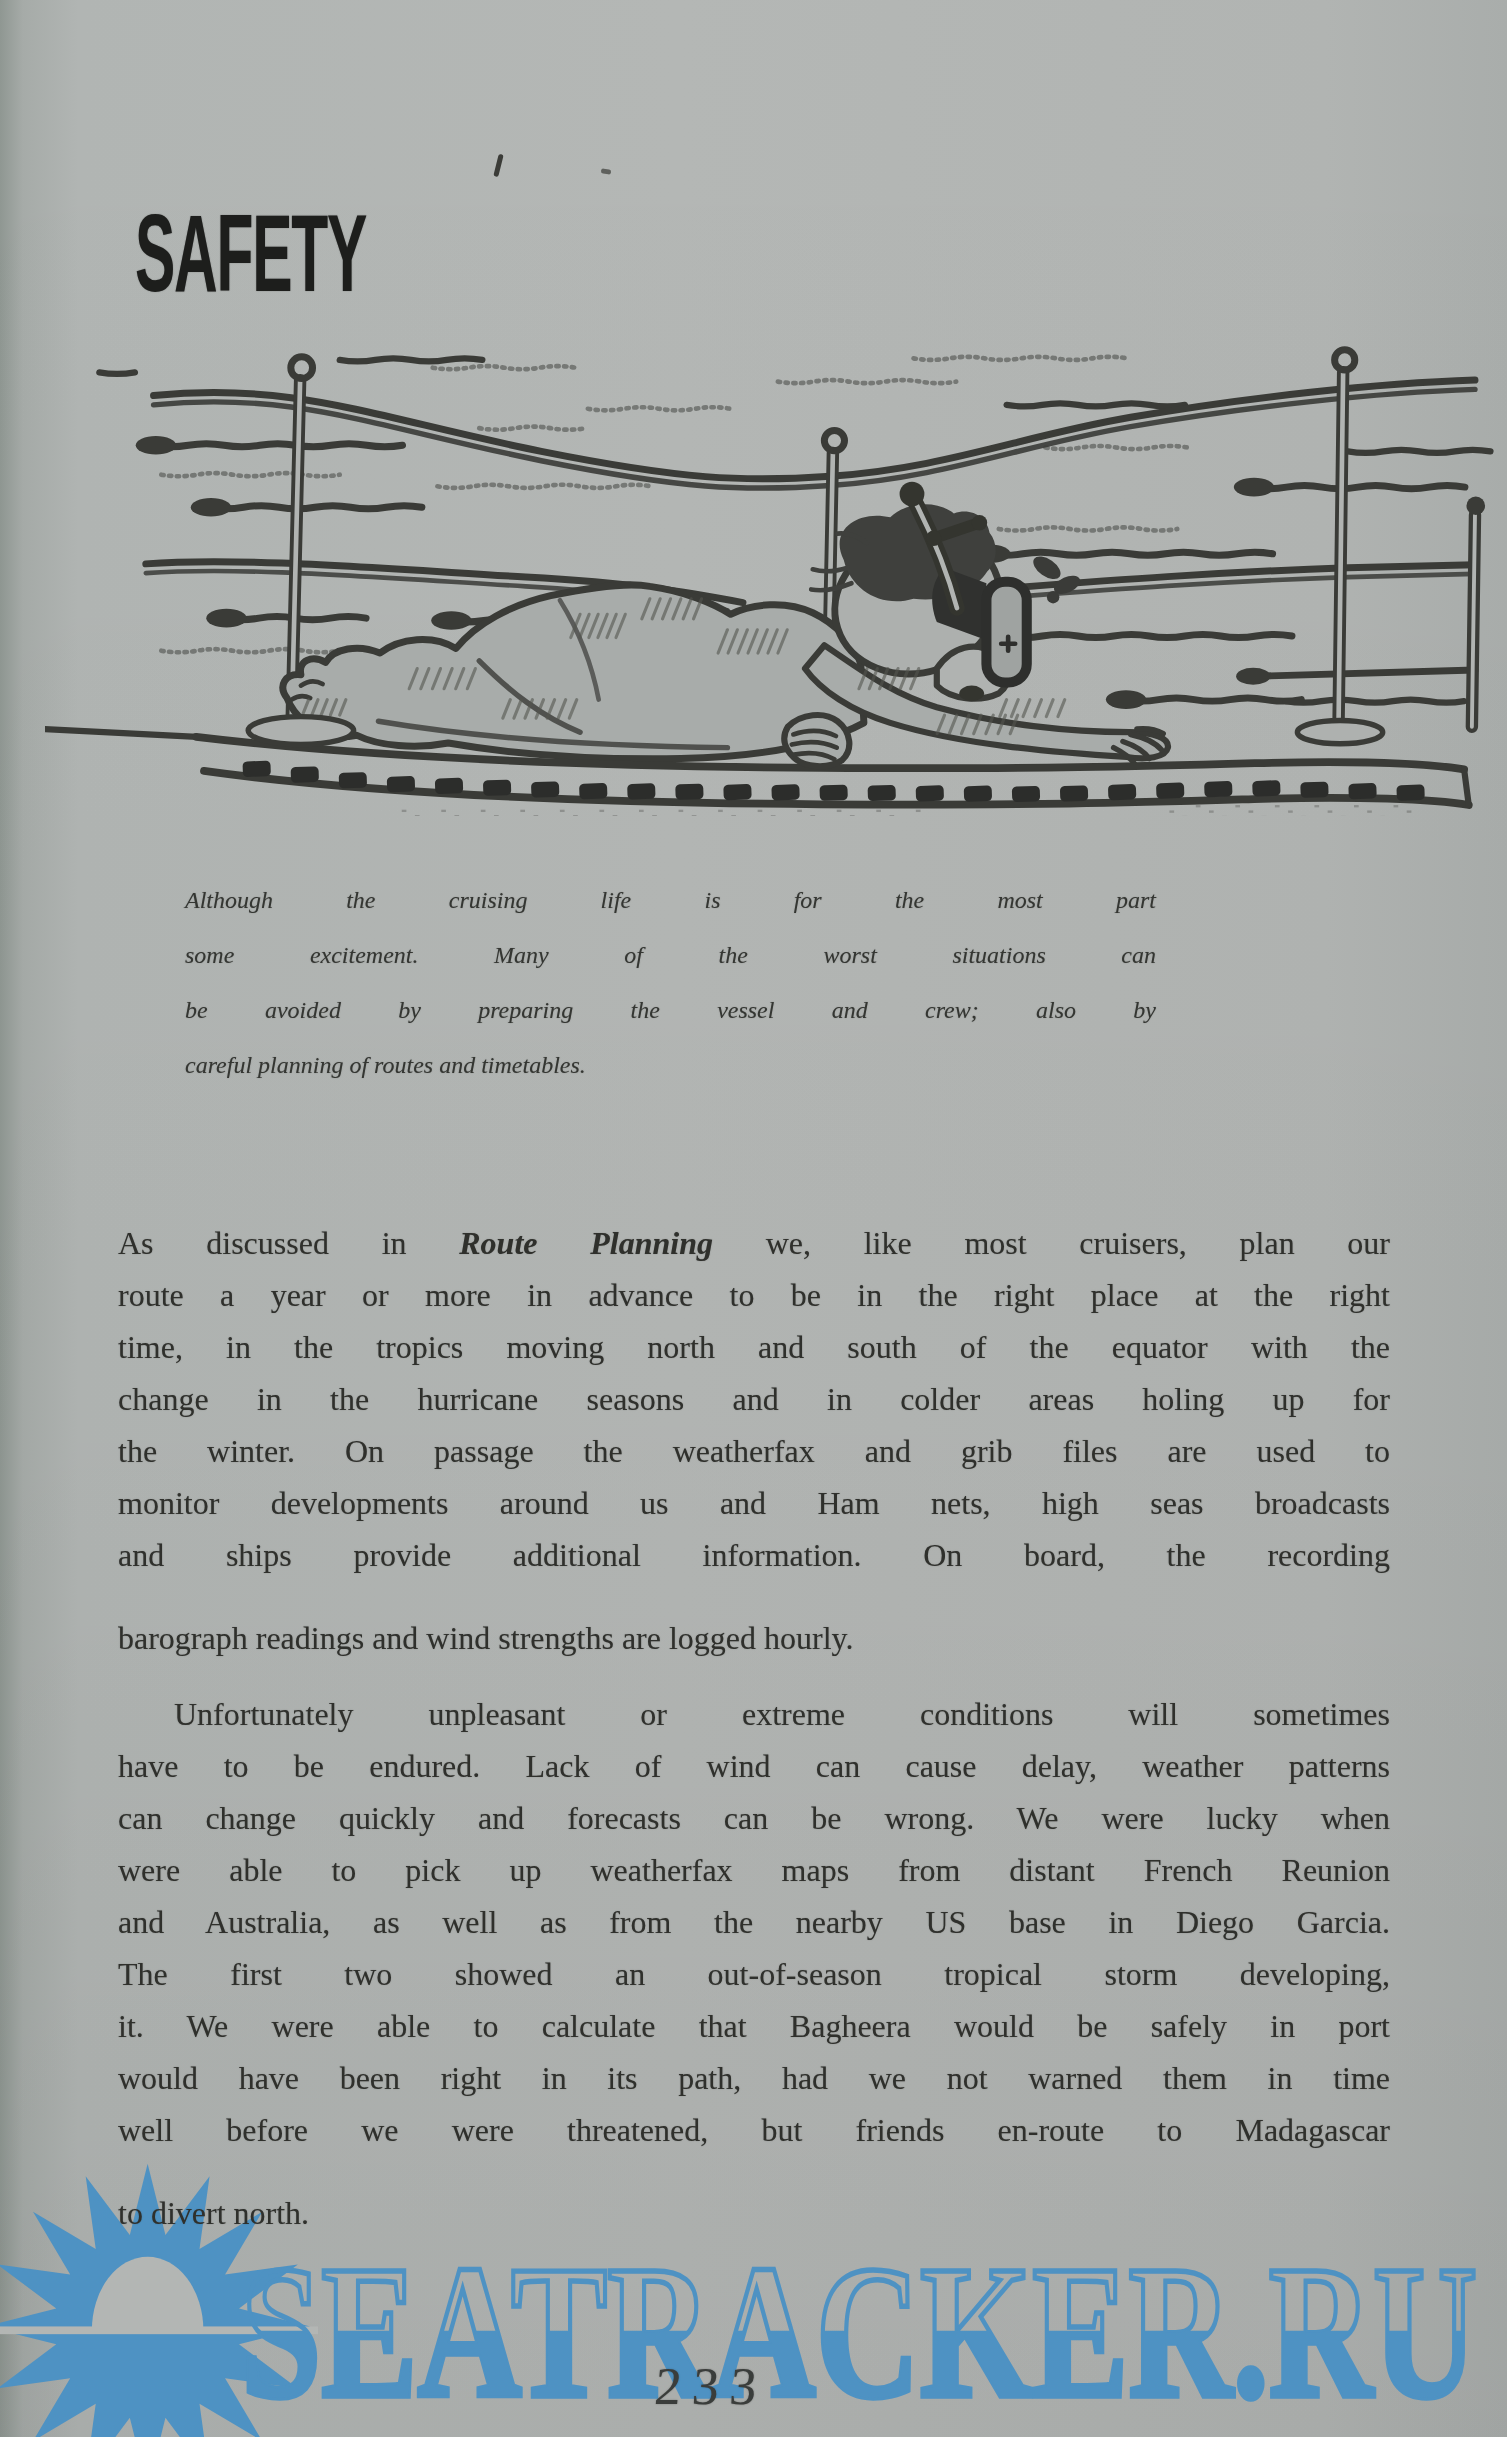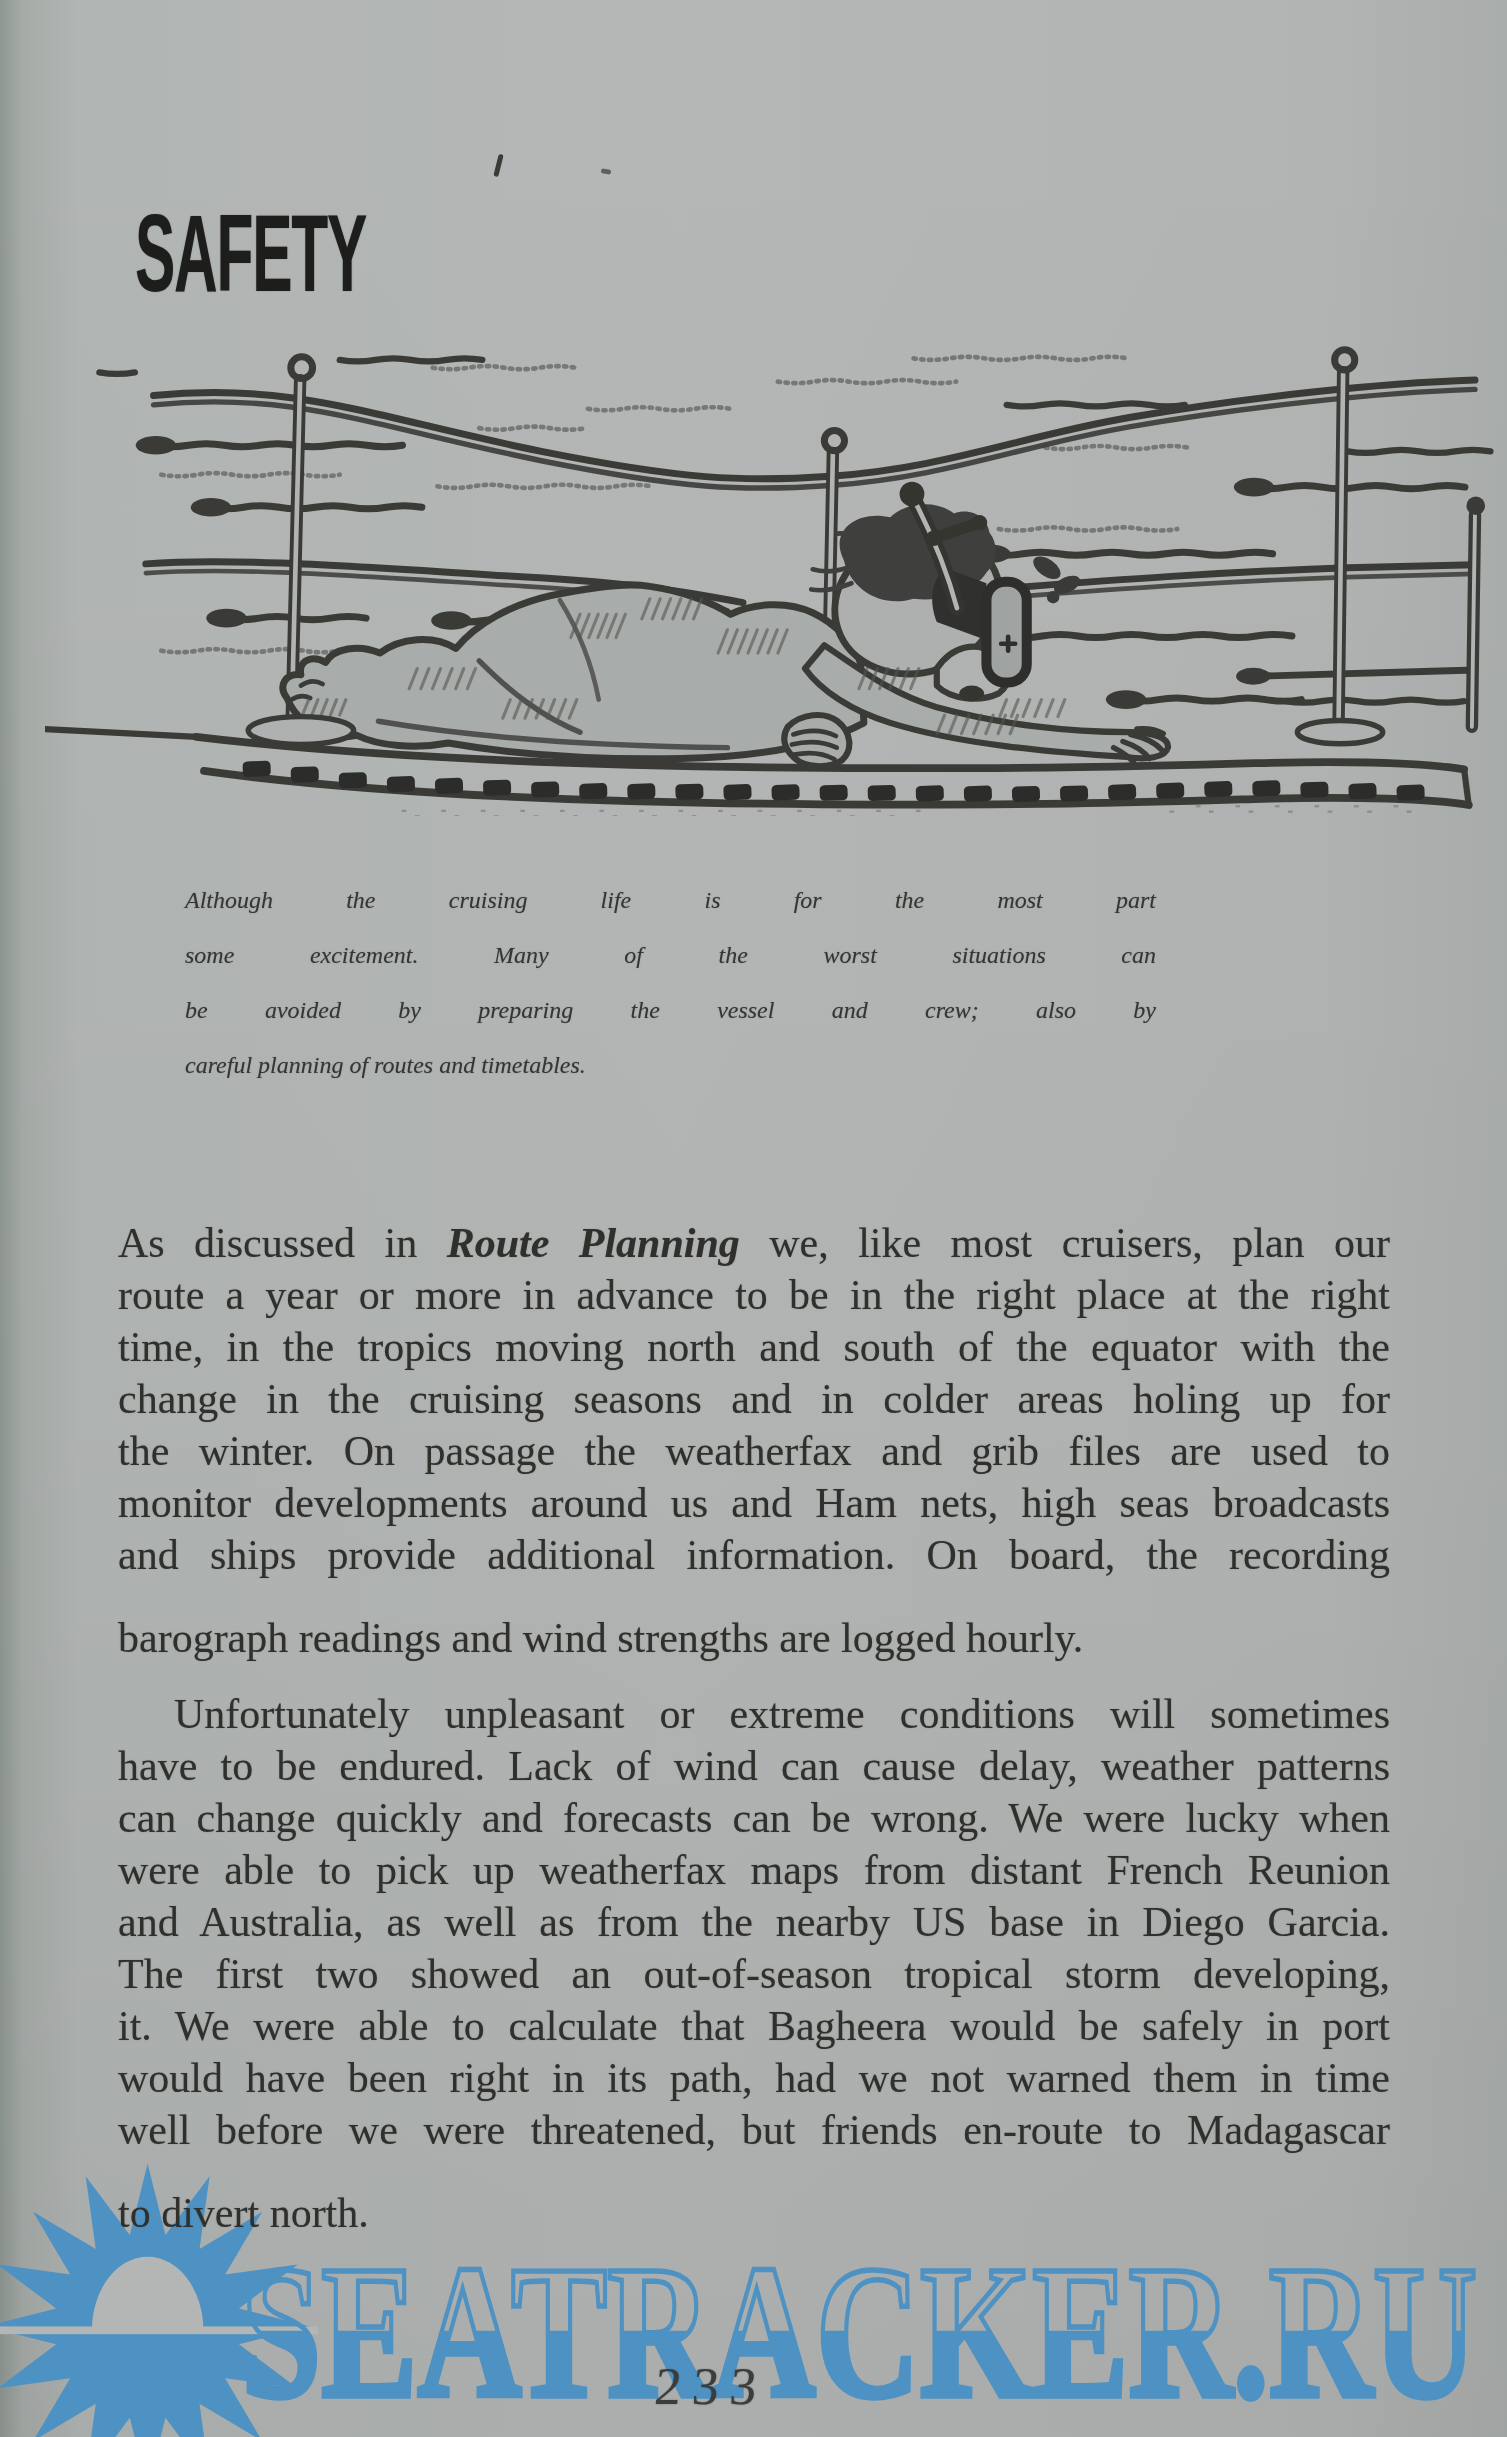--- a/index.html
+++ b/index.html
@@ -20,21 +20,21 @@
   
   .illo{position:absolute;left:45px;top:335px;width:1461px;height:481px;z-index:4;}
   
   .intro{position:absolute;left:185px;top:873px;width:971px;z-index:15;
     font-style:italic;font-size:24px;line-height:55px;color:#343632;
     text-shadow:0 0 1.2px rgba(40,40,40,.35);}
   .iline{text-align:justify;text-align-last:justify;}
   .iline.last{text-align-last:left;}
   
   .bodytext{position:absolute;left:118px;top:1217px;width:1272px;z-index:15;
-    font-size:42px;line-height:52px;color:#2f302c;text-shadow:0 0 1.2px rgba(40,40,40,.35);}
+    font-size:32px;line-height:52px;color:#2f302c;text-shadow:0 0 1.2px rgba(40,40,40,.35);}
   .bline{text-align:justify;text-align-last:justify;}
   .bline.last{text-align-last:left;margin-top:31px;}
   .bline.indent{text-indent:56px;margin-top:24px;}
   .ref{font-weight:bold;font-style:italic;}
   
   .pageno{position:absolute;left:655px;top:2356px;z-index:30;
     font-size:53px;letter-spacing:11px;color:#3a3d3b;transform:skewX(-5deg);
     text-shadow:0 0 1.6px rgba(30,30,30,.4);}
   
   .wm{position:absolute;left:237px;top:2264px;width:1248px;height:155px;z-index:20;}
@@ -314,21 +314,21 @@
     <div class="iline">Although the cruising life is for the most part</div>
     <div class="iline">some excitement. Many of the worst situations can</div>
     <div class="iline">be avoided by preparing the vessel and crew; also by</div>
     <div class="iline last">careful planning of routes and timetables.</div>
   </div>
 
   <div class="bodytext">
     <div class="bline"><span>As discussed in </span><span class="ref">Route Planning</span><span> we, like most cruisers, plan our</span></div>
     <div class="bline">route a year or more in advance to be in the right place at the right</div>
     <div class="bline">time, in the tropics moving north and south of the equator with the</div>
-    <div class="bline">change in the cruising seasons and in colder areas holing up for</div>
+    <div class="bline">change in the hurricane seasons and in colder areas holing up for</div>
     <div class="bline">the winter. On passage the weatherfax and grib files are used to</div>
     <div class="bline">monitor developments around us and Ham nets, high seas broadcasts</div>
     <div class="bline">and ships provide additional information. On board, the recording</div>
     <div class="bline last">barograph readings and wind strengths are logged hourly.</div>
     <div class="bline indent">Unfortunately unpleasant or extreme conditions will sometimes</div>
     <div class="bline">have to be endured. Lack of wind can cause delay, weather patterns</div>
     <div class="bline">can change quickly and forecasts can be wrong. We were lucky when</div>
     <div class="bline">were able to pick up weatherfax maps from distant French Reunion</div>
     <div class="bline">and Australia, as well as from the nearby US base in Diego Garcia.</div>
     <div class="bline">The first two showed an out-of-season tropical storm developing,</div>

